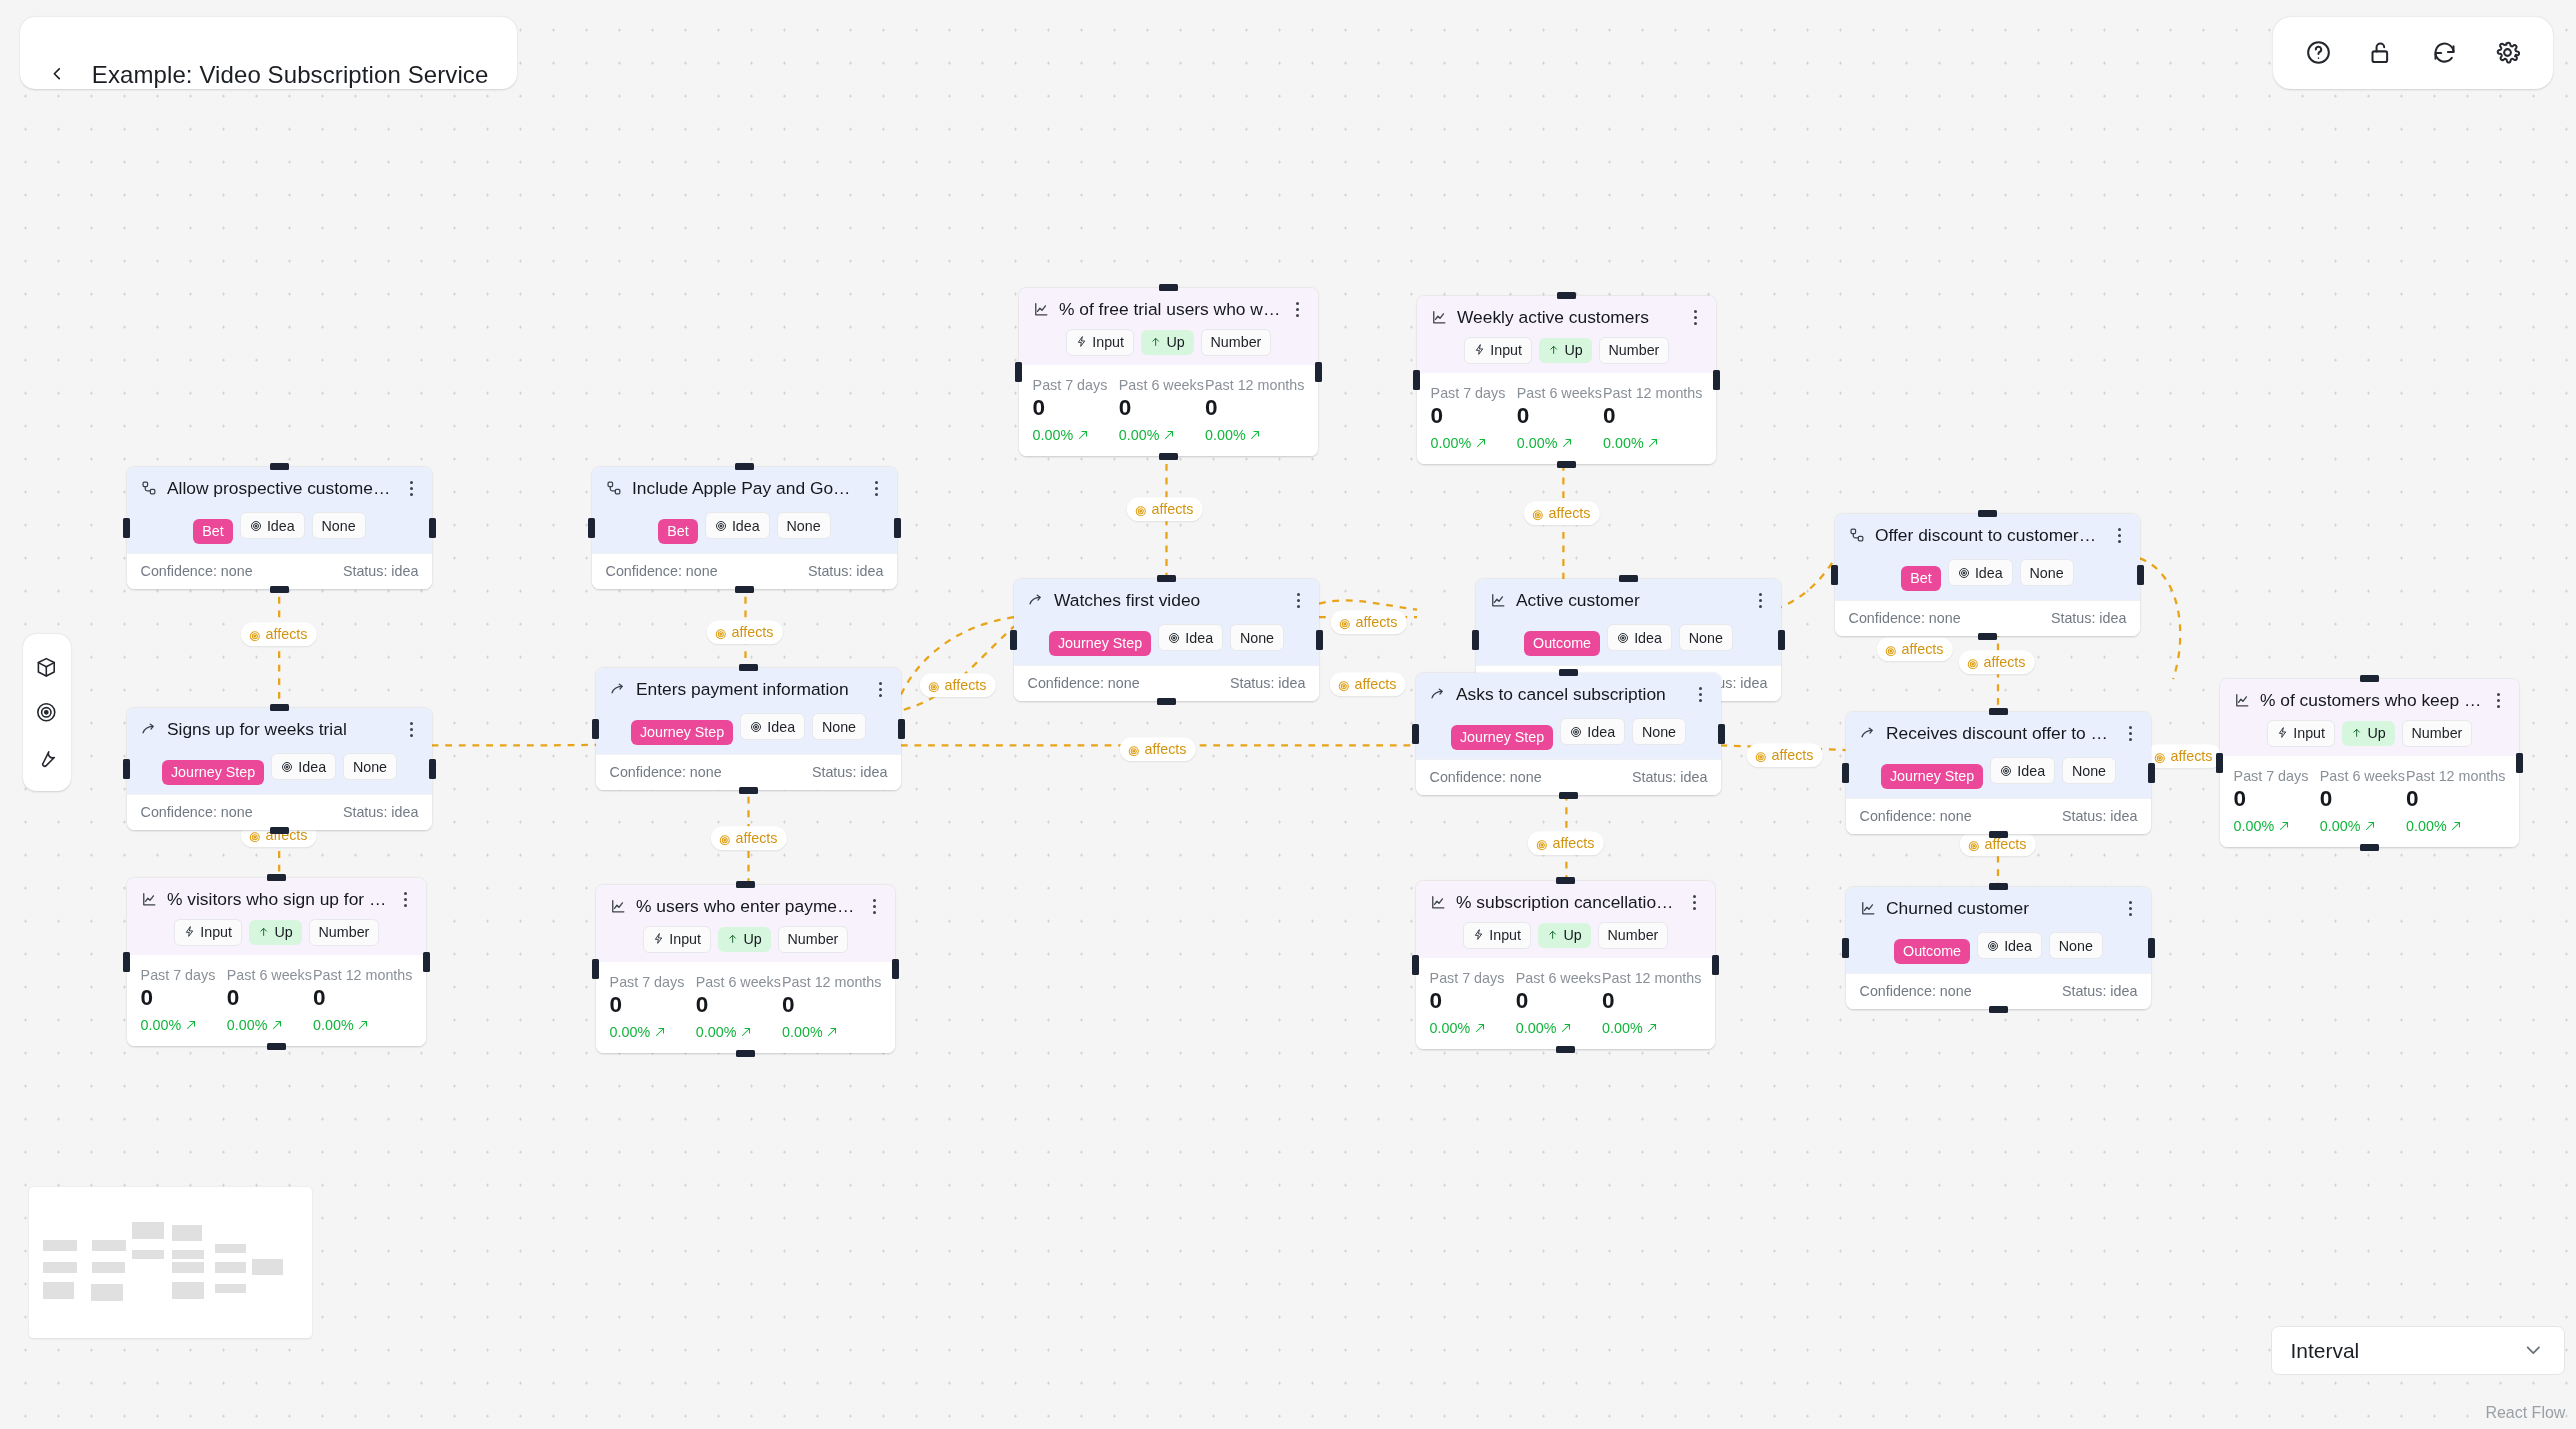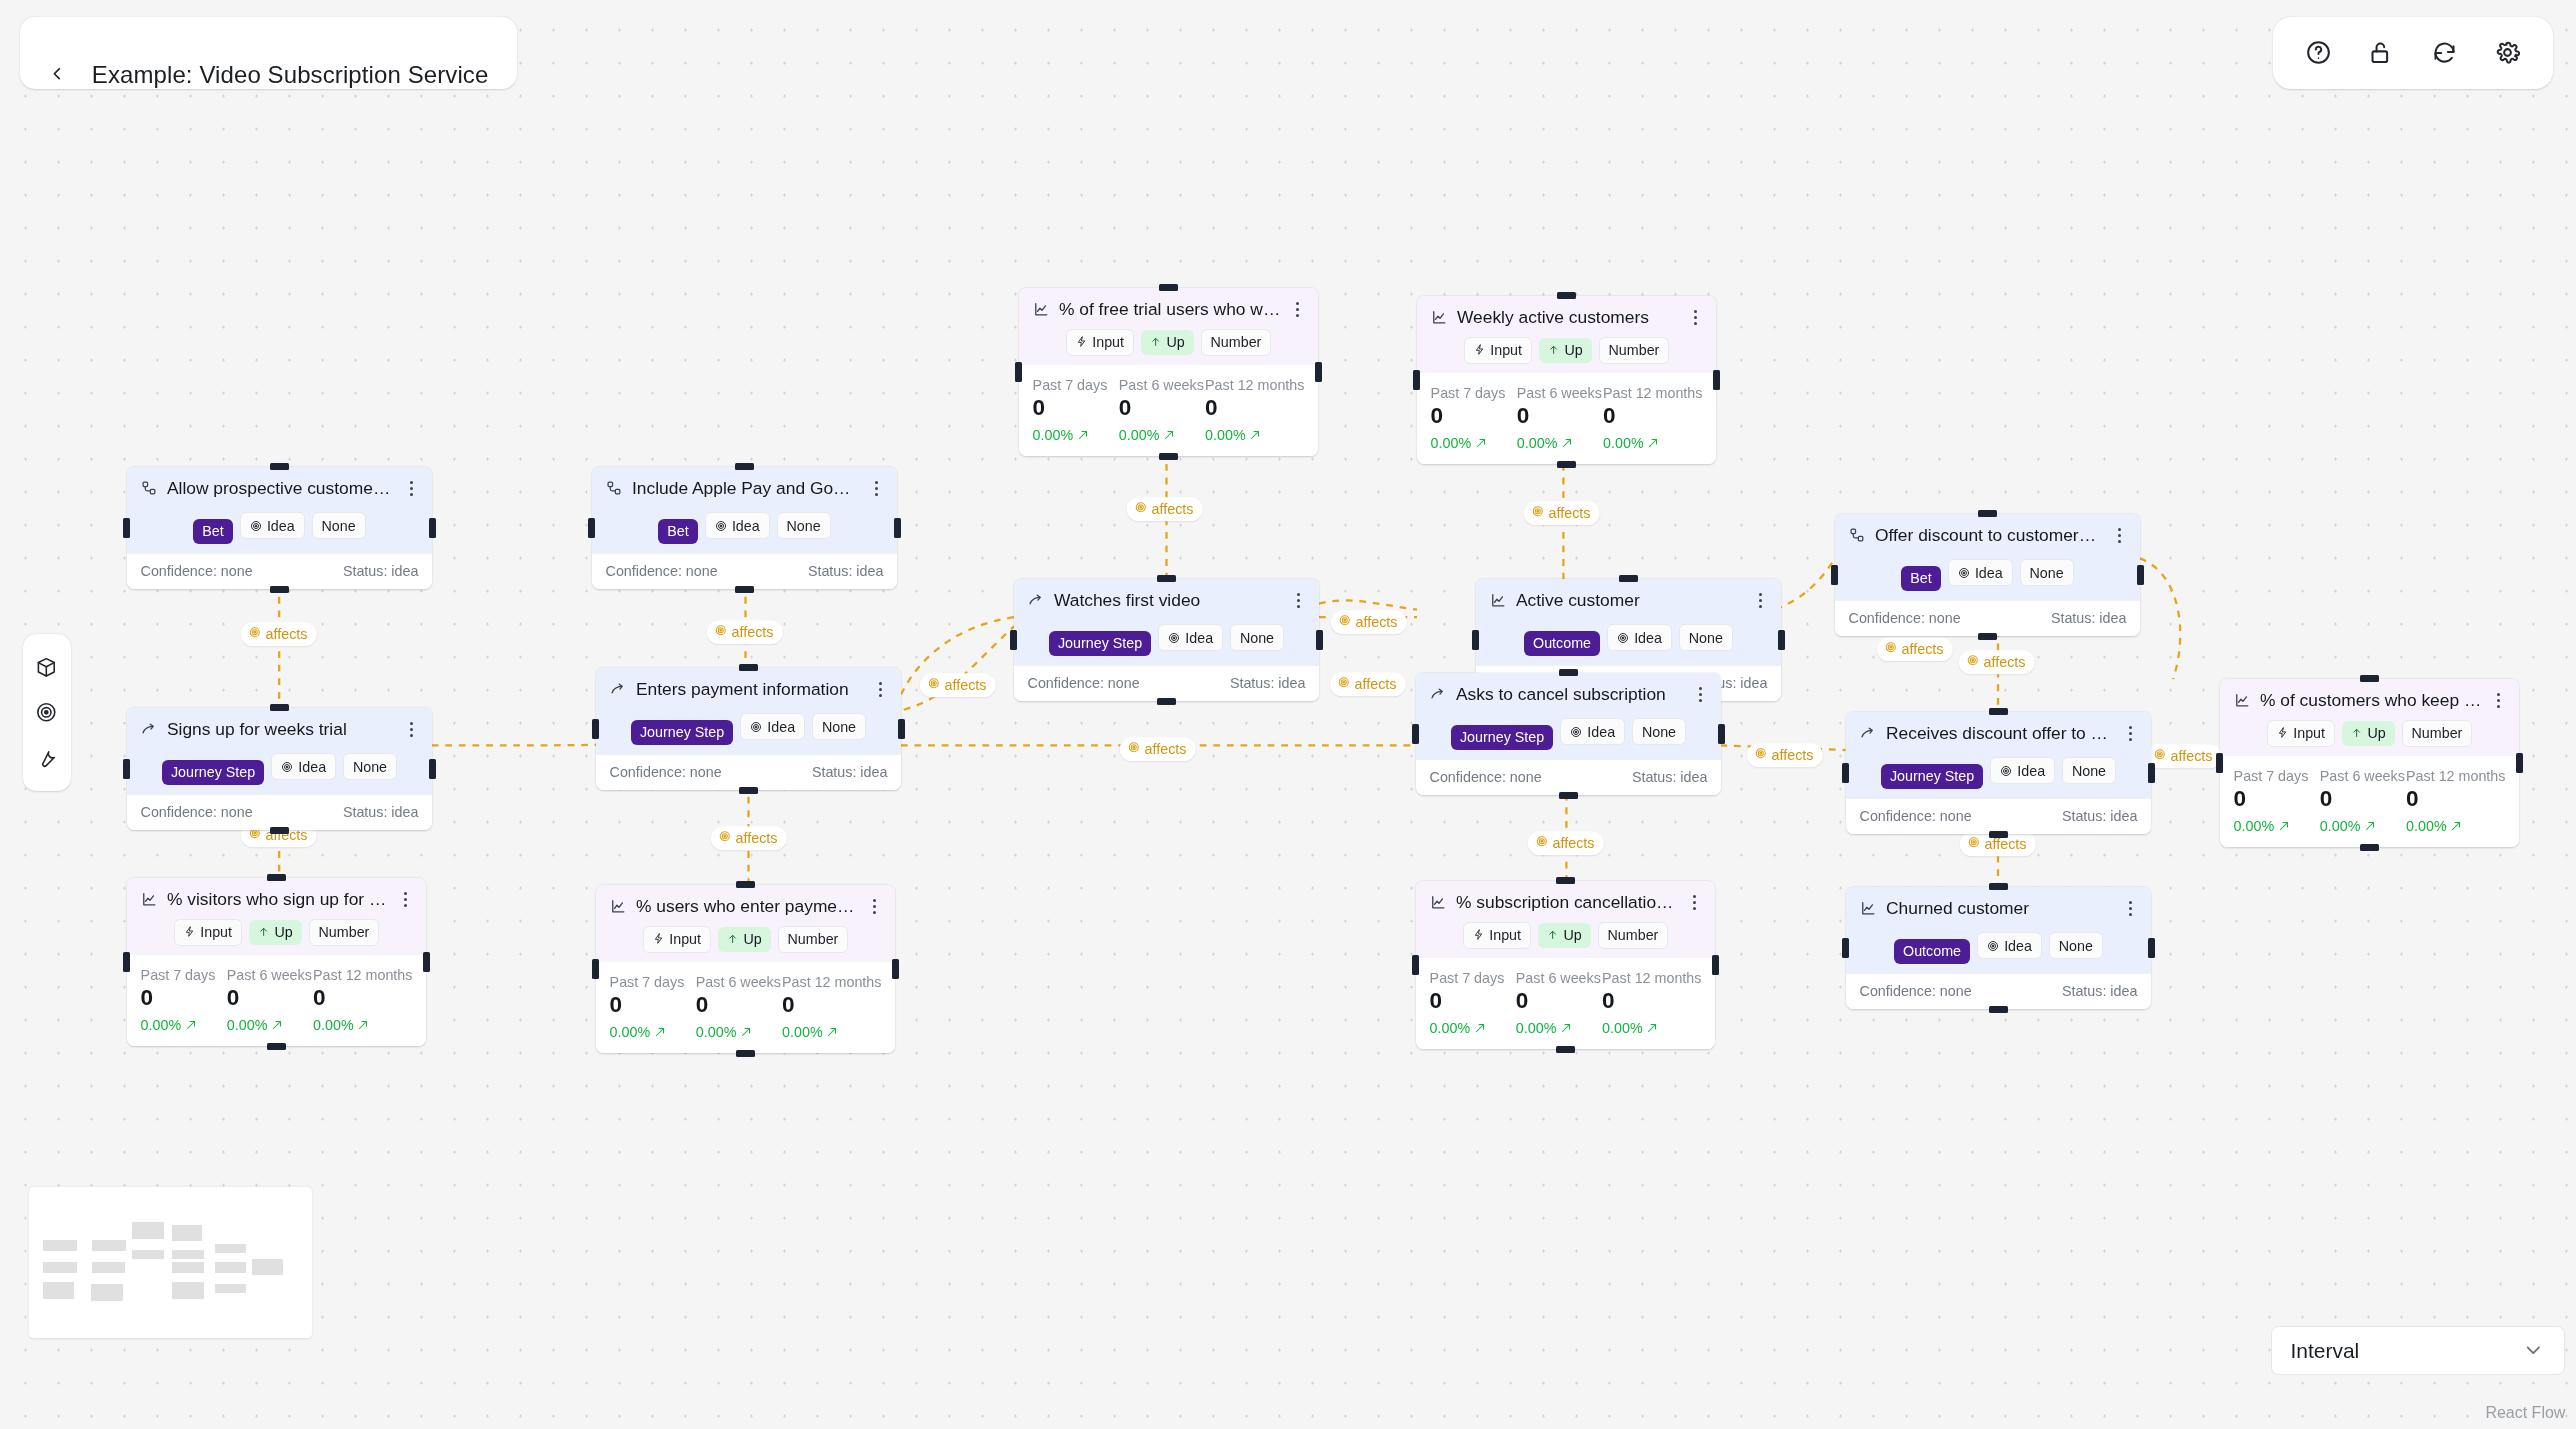--- a/index.html
+++ b/index.html
@@ -81,21 +81,21 @@
   .head-row { display: flex; align-items: center; gap: 9.8px; }
   .node-title { font-size: 17.4px; color: #15181d; white-space: nowrap;
                 overflow: hidden; text-overflow: ellipsis; flex: 1; line-height: 1.25; }
   .kebab { width: 13.6px; display: flex; flex-direction: column; align-items: center;
            gap: 2.6px; cursor: pointer; flex: none; }
   .kebab i { width: 3px; height: 3px; border-radius: 50%; background: #3c4149; display:block; }
 
   .pill-row { display: flex; align-items: center; gap: 6.8px; margin-top: 8.3px; justify-content: center; }
   .pill { font-size: 14.3px; border-radius: 6px; padding: 4.5px 9px;
           display: inline-flex; align-items: center; gap: 5.3px; white-space: nowrap; }
-  .pill.type { background: #4c1d95; color: #fff; font-weight: 400; margin-top: 11px; }
+  .pill.type { background: #ec4899; color: #fff; font-weight: 400; margin-top: 11px; }
   .pill.neutral { background: #fbfbfc; color: #1e2227; border: 0.8px solid #e6e8ec; }
   .pill.green { background: #d6f7de; color: #14181d; }
 
   .node-foot { display: flex; align-items: center; justify-content: space-between;
                padding: 9px 13.6px 10.6px 13.6px; font-size: 14.3px; color: #737a84;
                border-top: 0.8px solid #f0f1f3; background:#fff; border-radius: 0 0 7.5px 7.5px; }
 
   .metric-body { display: flex; padding: 12px 13.6px 13.6px 13.6px; gap: 0; background:#fff;
                  border-radius: 0 0 7.5px 7.5px; }
   .metric-col { flex: 1; }
@@ -108,21 +108,21 @@
   .h.top { width: 19.6px; height: 6.8px; top: -3.8px; left: 50%; margin-left: -9.8px; }
   .h.bottom { width: 19.6px; height: 6.8px; bottom: -3.8px; left: 50%; margin-left: -9.8px; }
   .h.left { width: 6.8px; height: 19.6px; left: -3.8px; top: 50%; margin-top: -9.8px; }
   .h.right { width: 6.8px; height: 19.6px; right: -3.8px; top: 50%; margin-top: -9.8px; }
 
   
   #edges { position: absolute; inset: 0; pointer-events: none; }
   .edge-path { fill: none; stroke: #e8a317; stroke-width: 3; stroke-dasharray: 9 9; }
   .edge-label { position: absolute; transform: translate(-50%,-50%);
                 background: #fff; border-radius: 754px; padding: 3.8px 9.8px 3.8px 7.5px;
-                font-size: 14.3px; color: #d2930f; display: flex; align-items: flex-start; gap: 5.3px;
+                font-size: 14.3px; color: #d2930f; display: flex; align-items: flex-end; gap: 5.3px;
                 box-shadow: 0 0.8px 1.5px rgba(16,24,40,.12); white-space: nowrap; }
 </style>
 </head>
 <body>
 
 <div id="canvas">
 
   <svg id="edges" viewBox="0 0 3414 1894" preserveAspectRatio="none">
 
     <path class="edge-path" d="M370,719 L370,938"></path>

